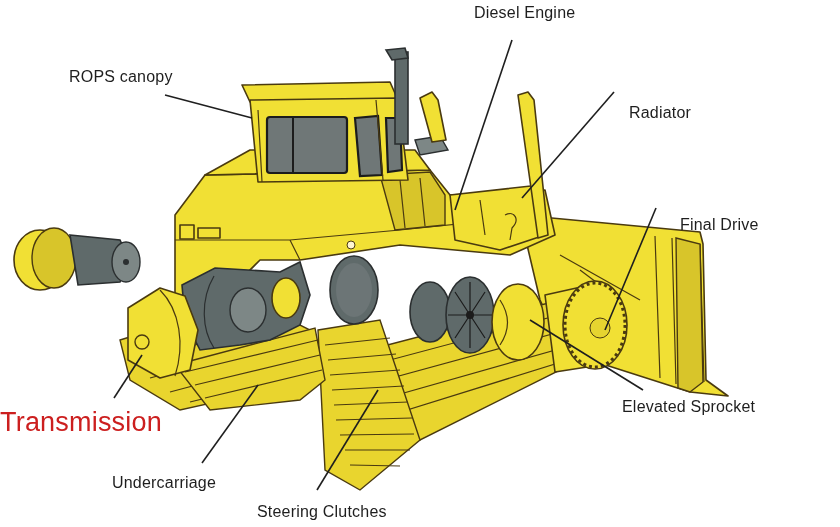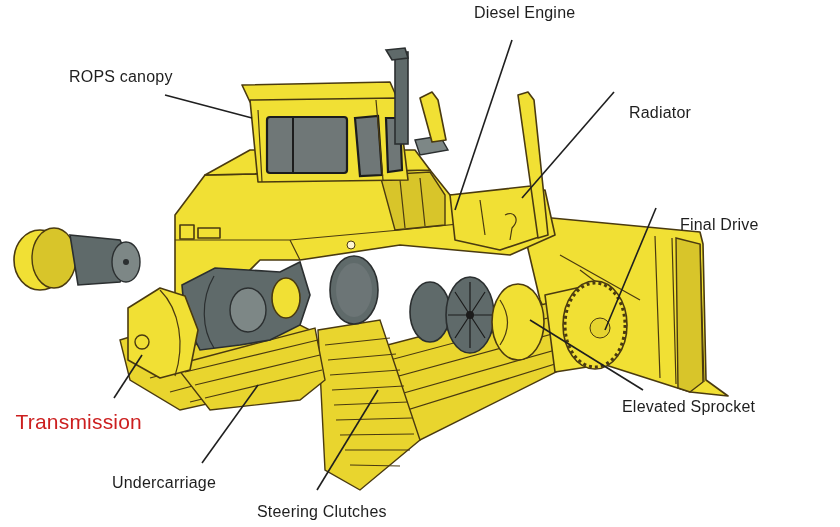--- a/index.html
+++ b/index.html
@@ -1,20 +1,20 @@
 <!DOCTYPE html>
 <html><head>
 <meta charset="utf-8">
 <style>
   html, body { margin:0; padding:0; background:#ffffff; }
   body { width:840px; height:527px; position:relative; overflow:hidden;
          font-family:"Liberation Sans", "DejaVu Sans", sans-serif; }
   #diagram { position:absolute; left:0; top:0; width:840px; height:527px; }
   .label { position:absolute; font-size:16px; color:#1e1e1e; white-space:nowrap; line-height:26px; letter-spacing:0.2px; }
-  .label.red { color:#cc1f1f; text-align:right; font-size:21px; line-height:26px; }
+  .label.red { color:#cc1f1f; text-align:left; font-size:27px; line-height:26px; }
   .body-fill { fill:#f1e034; stroke:#4a3a10; stroke-width:1.6; stroke-linejoin:round; }
   .body-dark { fill:#d8c52a; stroke:#4a3a10; stroke-width:1.4; }
   .grey { fill:#5f6a6a; stroke:#2b2f30; stroke-width:1.6; }
   .grey-lt { fill:#7d8786; stroke:#2b2f30; stroke-width:1.4; }
   .glass { fill:#6f7777; stroke:#1c1c1c; stroke-width:2.2; }
   .line-detail { stroke:#4a3a10; stroke-width:1.2; fill:none; }
   .track { fill:#e9d52e; stroke:#4a3a10; stroke-width:1.4; }
   .leader { stroke:#1f1f1f; stroke-width:1.6; }
 </style>
 </head>

